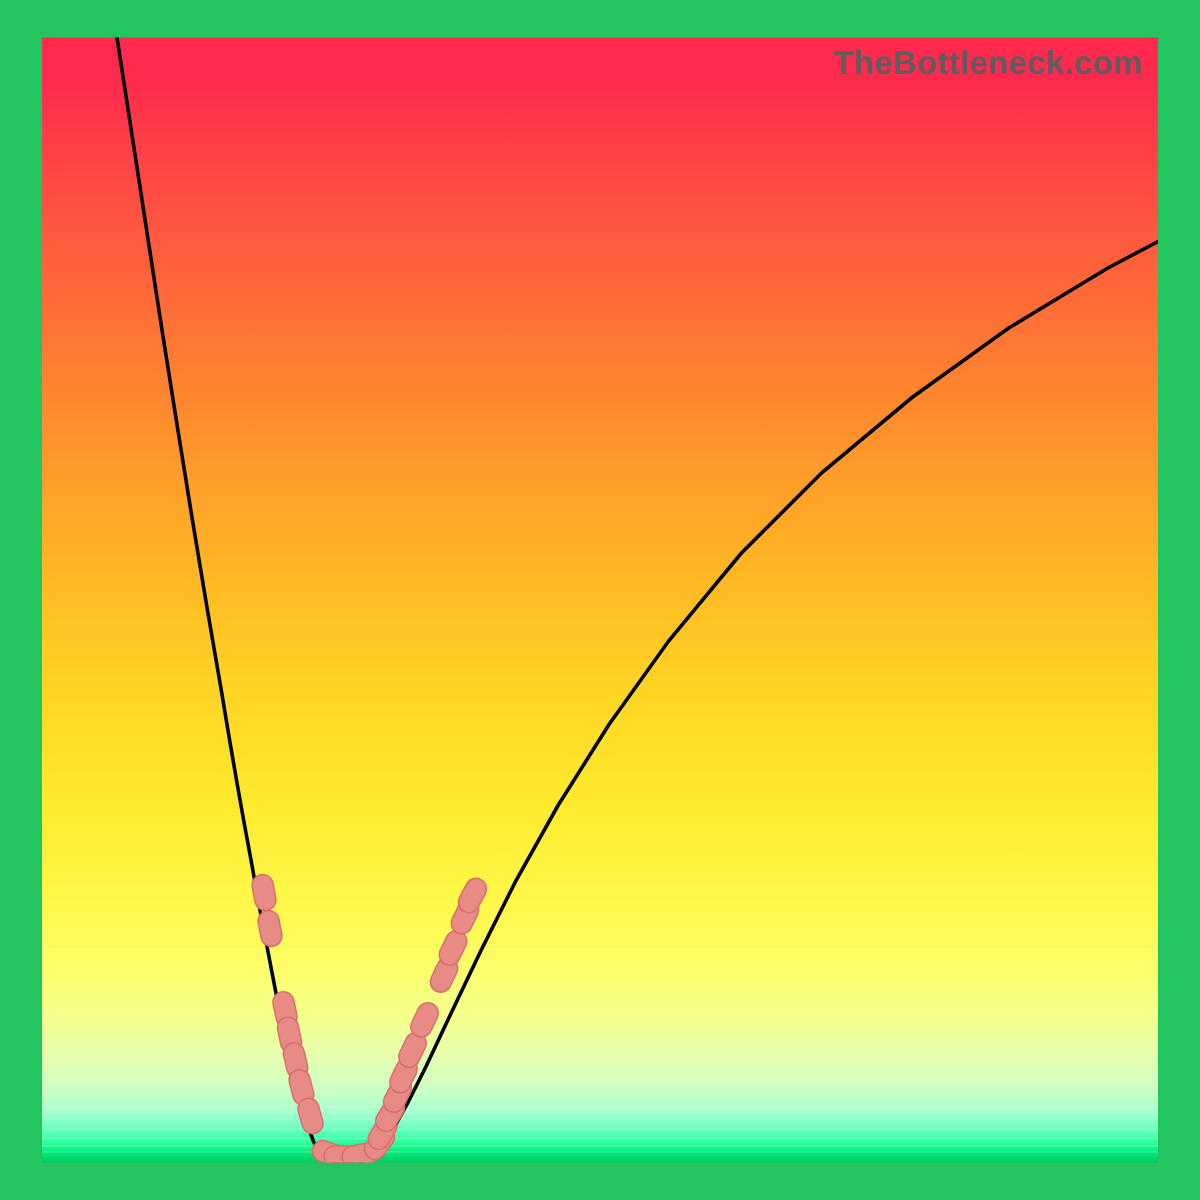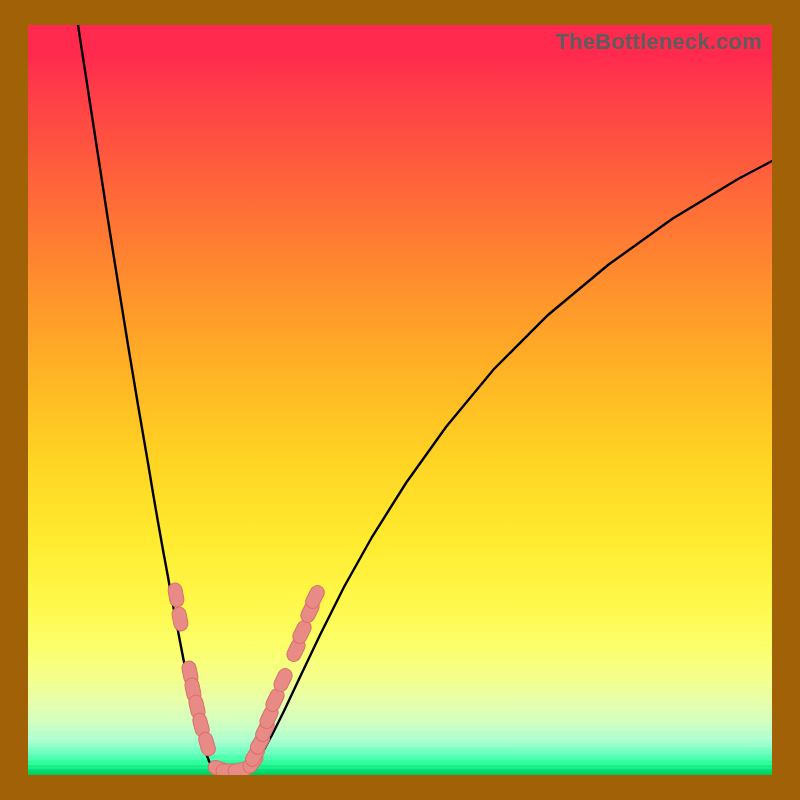--- a/index.html
+++ b/index.html
@@ -10,21 +10,21 @@
     background: #000;
     font-family: Arial, Helvetica, sans-serif;
     overflow: hidden;
   }
   .frame {
     position: absolute;
     left: 0;
     top: 0;
     width: 800px;
     height: 800px;
-    background: #a16207;
+    background: #22c55e;
   }
   .plot {
     position: absolute;
     left: 28px;
     top: 25px;
     width: 744px;
     height: 750px;
     background: linear-gradient(to bottom,
       #ff2a4e 0%,
       #ff2a4e 4%,

